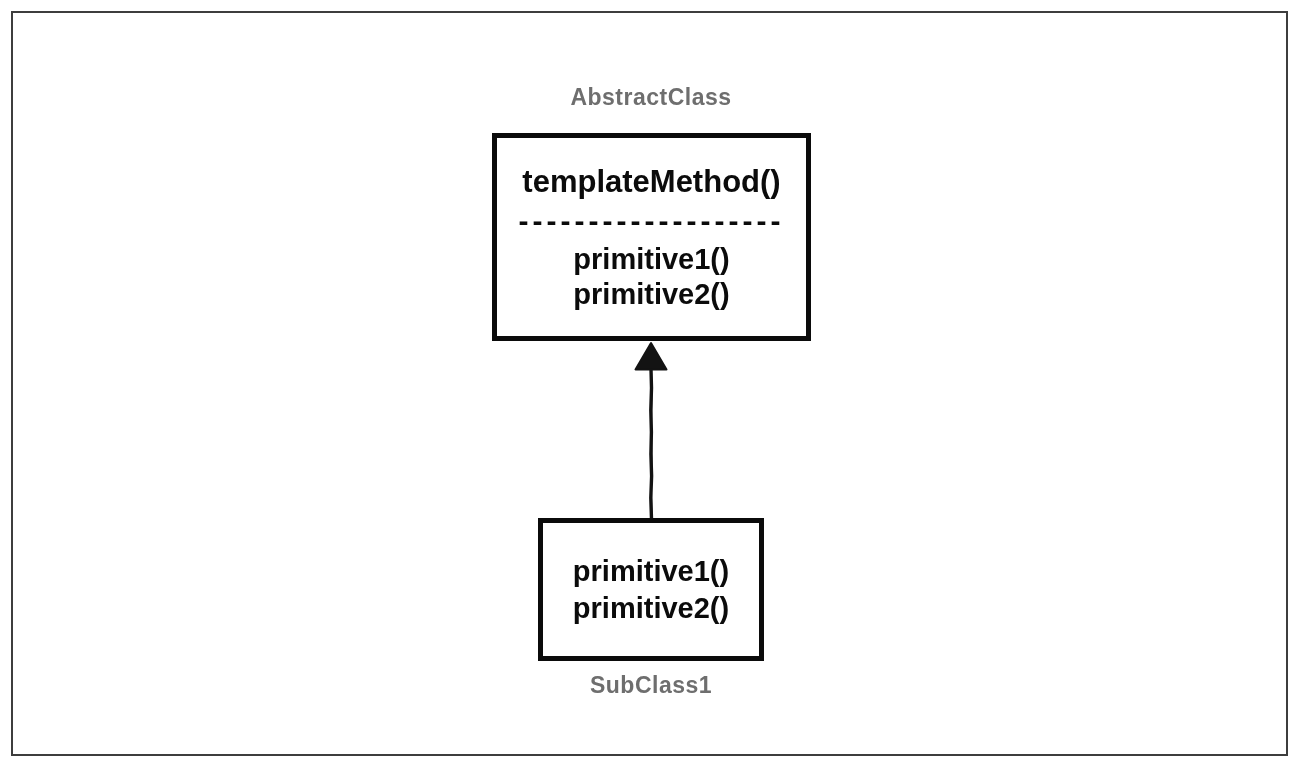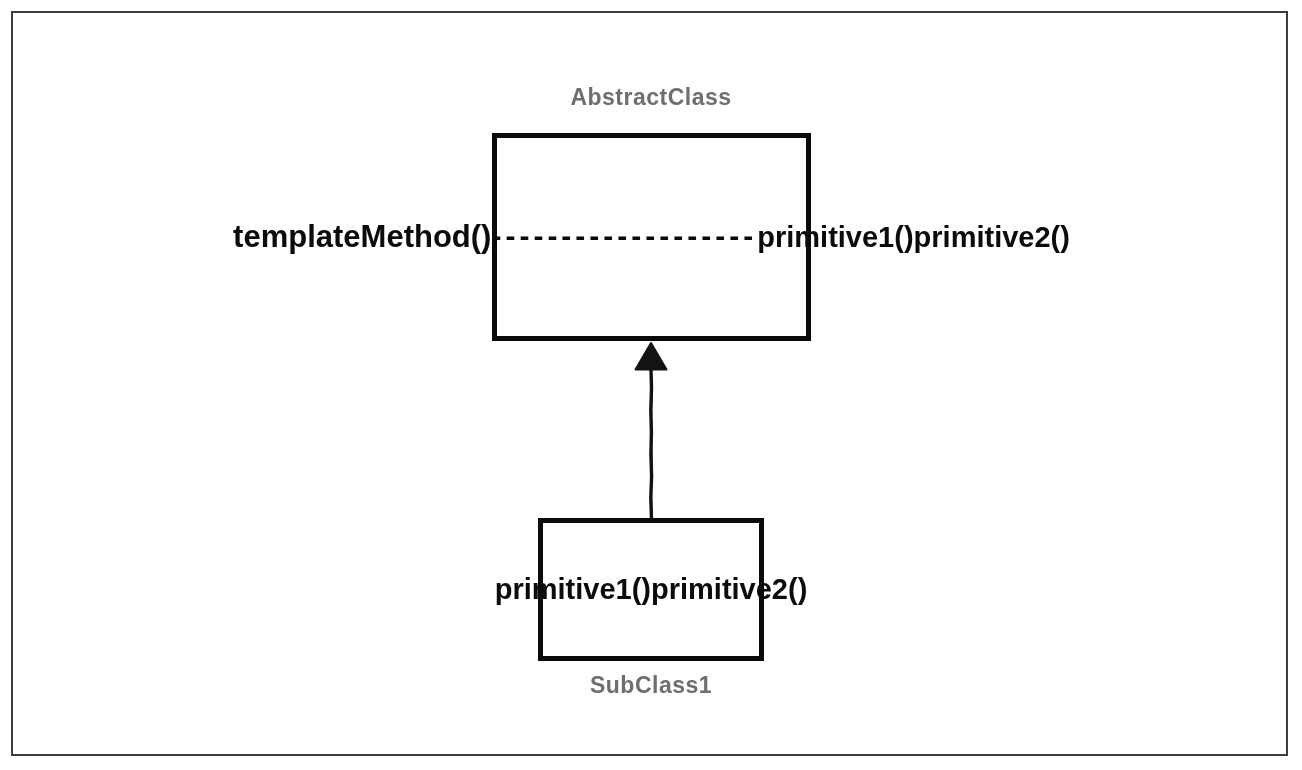--- a/index.html
+++ b/index.html
@@ -35,21 +35,21 @@
     letter-spacing: 0.5px;
   }
   .label-abstract { left: 451px; top: 84px; }
   .label-sub      { left: 451px; top: 672px; }
   .class-box {
     position: absolute;
     box-sizing: border-box;
     border: 5px solid #0b0b0b;
     background: #ffffff;
     display: flex;
-    flex-direction: row;
+    flex-direction: column;
     align-items: center;
     justify-content: center;
     color: #0b0b0b;
     font-weight: bold;
     text-align: center;
   }
   .box-abstract {
     left: 492px; top: 133px;
     width: 319px; height: 208px;
   }

